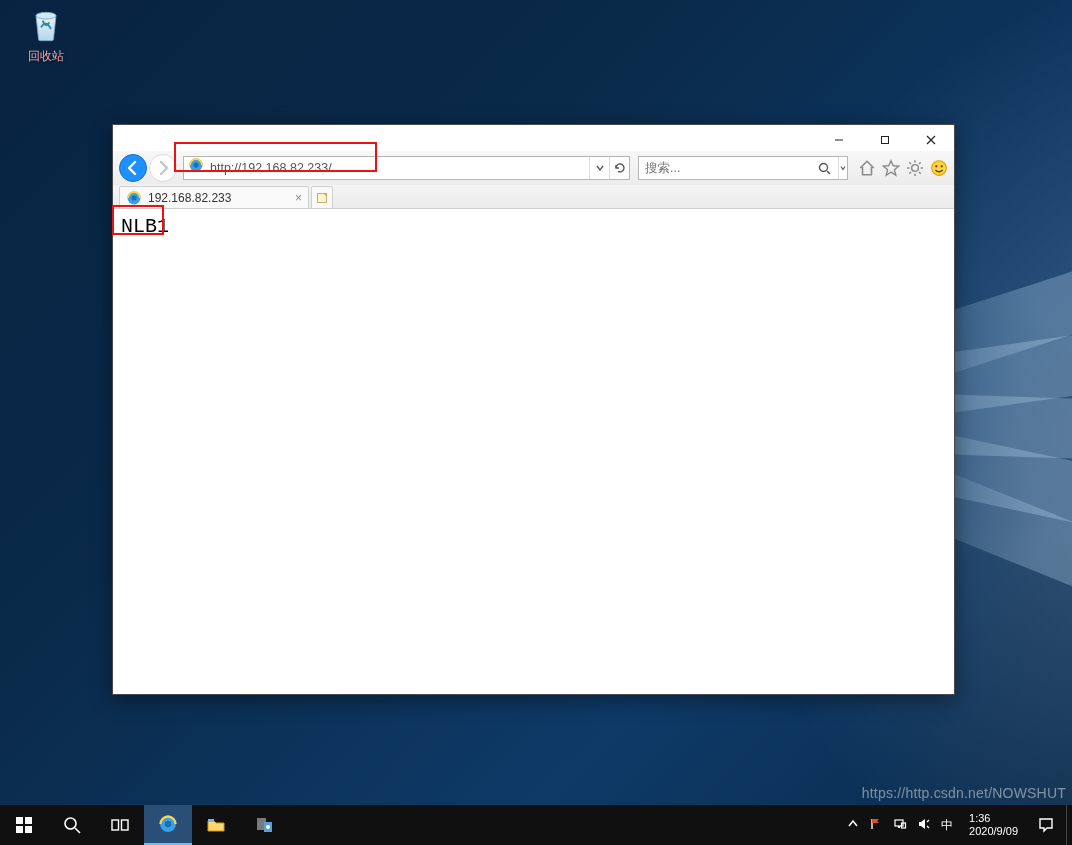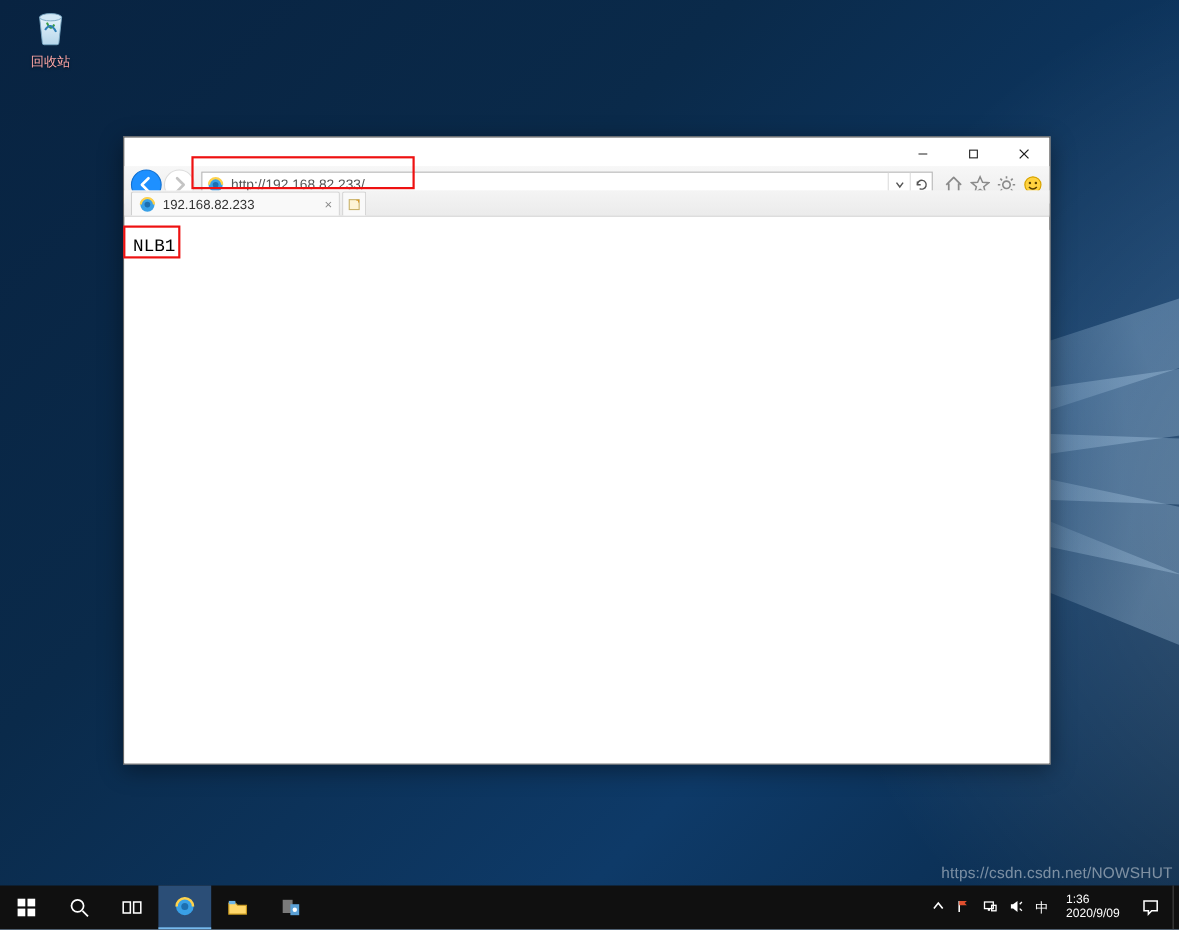--- a/index.html
+++ b/index.html
@@ -48,21 +48,21 @@
     background:linear-gradient(#f7f7f7,#ececec);
   }
   .nav-btn {
     width:28px; height:28px; border-radius:50%; display:flex; align-items:center; justify-content:center;
   }
   .nav-back { background:#1e90ff; color:#fff; border:1px solid #0f6fd1; }
   .nav-fwd  { background:#fff; color:#bcbcbc; border:1px solid #dcdcdc; }
   .nav-btn svg { width:16px; height:16px; }
 
   .addr-box {
-    flex:1; height:24px; border:1px solid #b5b5b5; background:#fff; display:flex; align-items:center;
+    flex:1; height:24px; border:1px solid #b5b5b5; background:#fff; display:flex; 
     margin-left:4px;
   }
   .addr-box .ie-small { margin:0 4px; }
   .addr-box .addr-text { flex:1; font-size:12.5px; color:#555; padding:0 2px; border:none; outline:none; background:transparent; }
   .addr-right { display:flex; align-items:center; height:100%; }
   .addr-right .drop, .addr-right .refresh {
     width:20px; height:100%; border-left:1px solid #ddd; display:flex; align-items:center; justify-content:center; color:#555; font-size:11px;
   }
 
   .search-box {
@@ -74,42 +74,42 @@
   }
   .search-box .mag {
     width:28px; height:100%; display:flex; align-items:center; justify-content:center; color:#555;
   }
   .search-box .sep { width:10px; height:100%; border-left:1px solid #ddd; display:flex; align-items:center; justify-content:center; font-size:8px; color:#555;}
 
   .toolbar-icons { display:flex; align-items:center; gap:6px; margin-left:8px; }
   .toolbar-icons span { width:18px; height:18px; display:flex; align-items:center; justify-content:center; font-size:15px; }
 
   .tab-row {
-    position:absolute; left:0; right:0; top:48px; height:24px;
+    position:absolute; left:0; right:0; top:60px; height:24px;
     display:flex; align-items:flex-end; padding-left:6px;
     background:linear-gradient(#f4f4f4,#ebebeb);
     border-bottom:1px solid #cfcfcf;
   }
   .tab {
     height:22px; min-width:190px; background:#f9f9f9; border:1px solid #cfcfcf; border-bottom:none;
     display:flex; align-items:center; font-size:12px; color:#333; padding:0 6px; gap:6px;
     border-radius:2px 2px 0 0;
   }
   .tab .close-x { margin-left:auto; color:#888; font-size:12px; }
   .new-tab {
     width:22px; height:22px; margin-left:2px; border:1px solid #cfcfcf; border-bottom:none;
     display:flex; align-items:center; justify-content:center; background:#f9f9f9; border-radius:2px 2px 0 0;
   }
 
   .content-area {
     position:absolute; left:0; right:0; top:84px; bottom:0; background:#fff;
   }
   .page-text {
     position:absolute; left:8px; top:6px; font-family: SimSun, "Courier New", monospace;
-    font-size:16px; color:#000;
+    font-size:20px; color:#000;
   }
 
   
   .hl { position:absolute; border:2px solid #e11; pointer-events:none; }
   .hl1 { left:174px; top:142px; width:203px; height:30px; }
   .hl2 { left:112px; top:205px; width:52px; height:30px; }
 
   
   .taskbar {
     position:absolute; left:0; right:0; bottom:0; height:40px; background:#101010; display:flex; align-items:center;
@@ -209,20 +209,34 @@
         </div>
         <div class="refresh">
           <svg width="12" height="12" viewBox="0 0 12 12">
             <path d="M2 6 A4 4 0 1 1 4 9.4" fill="none" stroke="#555" stroke-width="1.3"></path>
             <path d="M2 3 L2 6 L5 6" fill="none" stroke="#555" stroke-width="1.3"></path>
           </svg>
         </div>
       </div>
     </div>
 
+    <div class="search-box">
+      <input placeholder="搜索..." style="">
+      <div class="mag">
+        <svg width="13" height="13" viewBox="0 0 13 13">
+          <circle cx="5.5" cy="5.5" r="4" fill="none" stroke="#555" stroke-width="1.4"></circle>
+          <path d="M9 9 L12 12" stroke="#555" stroke-width="1.4"></path>
+        </svg>
+      </div>
+      <div class="sep">
+        <svg width="6" height="6" viewBox="0 0 6 6">
+            <path d="M1 1.5 L3 4.5 L5 1.5" fill="none" stroke="#555" stroke-width="1.1"></path>
+          </svg>
+      </div>
+    </div>
 
     <div class="toolbar-icons">
       <span title="Home">
         <svg viewBox="0 0 16 16">
             <path d="M2 8 L8 2 L14 8 M4 7 V14 H12 V7" fill="none" stroke="#8a8a8a" stroke-width="1.4" stroke-linejoin="round"></path>
           </svg>
       </span>
       <span>
         <svg viewBox="0 0 16 16">
             <path d="M8 1.5 L10 6 L15 6.3 L11 9.5 L12.3 14.5 L8 11.7 L3.7 14.5 L5 9.5 L1 6.3 L6 6 Z" fill="none" stroke="#8a8a8a" stroke-width="1.2"></path>
@@ -275,21 +289,21 @@
   </div>
 
   <div class="content-area">
     <div class="page-text">NLB1</div>
   </div>
 </div>
 
 <div class="hl hl1"></div>
 <div class="hl hl2"></div>
 
-<div class="watermark">https://csdn.csdn.net/NOWSHUT</div>
+<div class="watermark">https://http.csdn.net/NOWSHUT</div>
 
 <div class="taskbar">
   <div class="tb-btn">
     <svg viewBox="0 0 20 20">
       <rect x="2" y="2" width="7" height="7" fill="#fff"></rect>
         <rect x="11" y="2" width="7" height="7" fill="#fff"></rect>
       <rect x="2" y="11" width="7" height="7" fill="#fff"></rect>
         <rect x="11" y="11" width="7" height="7" fill="#fff"></rect>
     </svg>
   </div>

